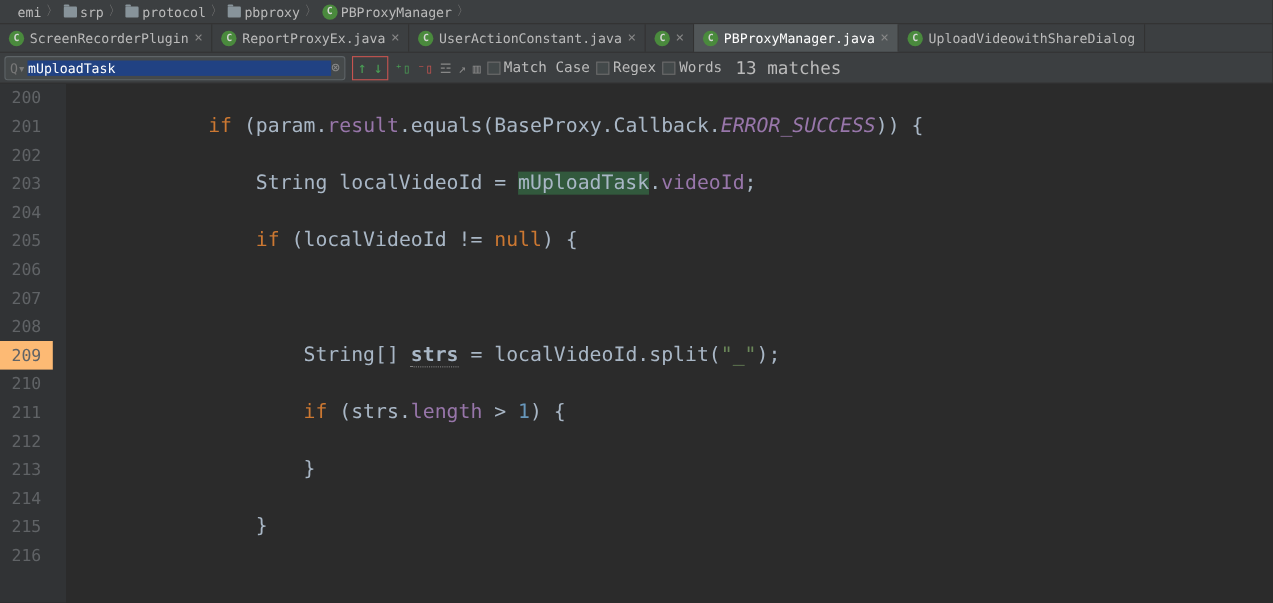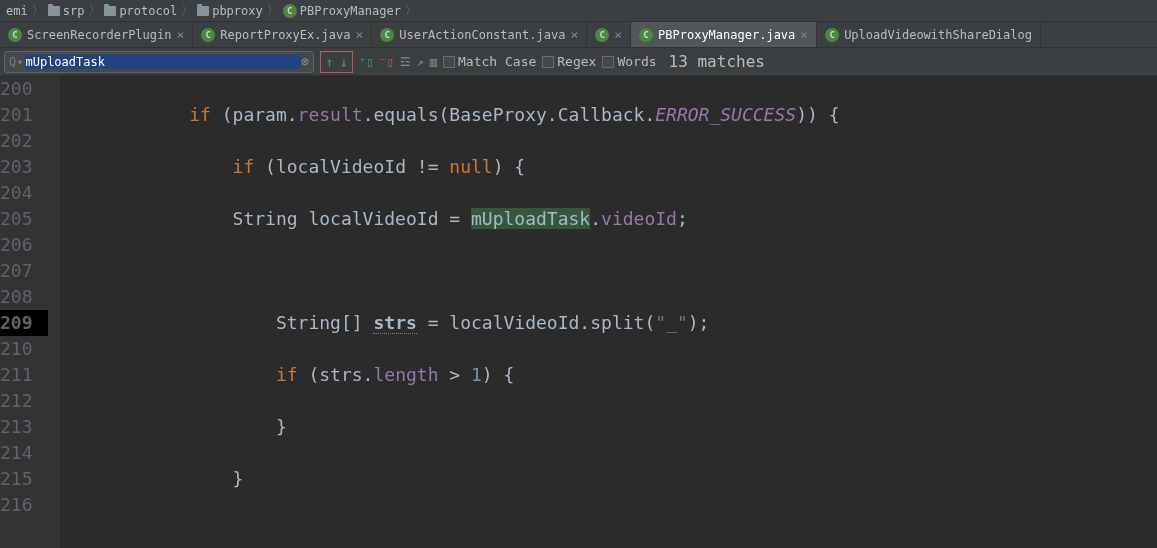--- a/index.html
+++ b/index.html
@@ -12,21 +12,21 @@
       background: #2b2b2b;
       color: #a9b7c6;
       font-size: 13px;
       width: 1157px;
       height: 548px;
       overflow: hidden;
     }
     .breadcrumb {
       display: flex;
       align-items: center;
-      padding: 3px 6px;
+      padding: 3px 16px;
       background: #3c3f41;
       color: #bbbbbb;
       border-bottom: 1px solid #323232;
       font-size: 12px;
       height: 22px;
     }
     .breadcrumb-item {
       display: flex;
       align-items: center;
       gap: 3px;
@@ -173,23 +173,23 @@
     }
     .editor {
       display: flex;
       height: calc(100% - 76px);
       background: #2b2b2b;
     }
     .gutter {
       width: 60px;
       background: #313335;
       color: #606366;
-      text-align: left;
+      text-align: center;
       padding-right: 12px;
-      font-size: 18px;
+      font-size: 15px;
       line-height: 26px;
       user-select: none;
     }
     .code {
       flex: 1;
       padding-left: 10px;
       font-size: 18px;
       line-height: 26px;
       white-space: pre;
       overflow: hidden;
@@ -308,33 +308,33 @@
   <div class="gutter" id="gutter">
       <div>200</div>
       <div>201</div>
       <div>202</div>
       <div>203</div>
       <div>204</div>
       <div>205</div>
       <div>206</div>
       <div>207</div>
       <div>208</div>
-      <div style="background: #000000; font-weight: bold;">209</div>
+      <div style="background: #fdba74;">209</div>
       <div>210</div>
       <div>211</div>
       <div>212</div>
       <div>213</div>
       <div>214</div>
       <div>215</div>
       <div>216</div>
     </div>
   <div class="code">
 <div class="line">           <span class="kw">if</span><span> (param.</span><span class="fld">result</span><span>.equals(BaseProxy.Callback.</span><span class="cst">ERROR_SUCCESS</span><span>)) {</span></div>
+<div class="line">               <span>String localVideoId = </span><span class="hl">mUploadTask</span><span>.</span><span class="fld">videoId</span><span>;</span></div>
 <div class="line">               <span class="kw">if</span><span> (localVideoId != </span><span class="kw">null</span><span>) {</span></div>
-<div class="line">               <span>String localVideoId = </span><span class="hl">mUploadTask</span><span>.</span><span class="fld">videoId</span><span>;</span></div>
 <div class="line"></div>
 <div class="line">                   <span>String[] </span><span class="underline-squiggle">strs</span><span> = localVideoId.split(</span><span class="str">"_"</span><span>);</span></div>
 <div class="line">                   <span class="kw">if</span><span> (strs.</span><span class="fld">length</span><span> &gt; </span><span class="num">1</span><span>) {</span></div>
 <div class="line">                   <span>}</span></div>
 <div class="line">               <span>}</span></div>
 
 
 
 
 

